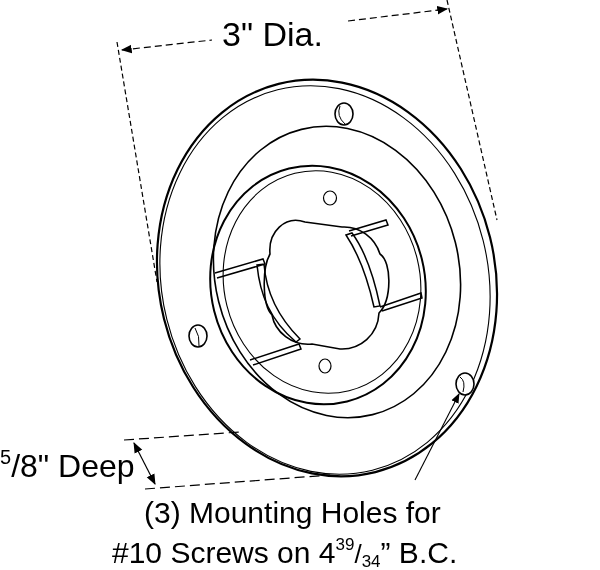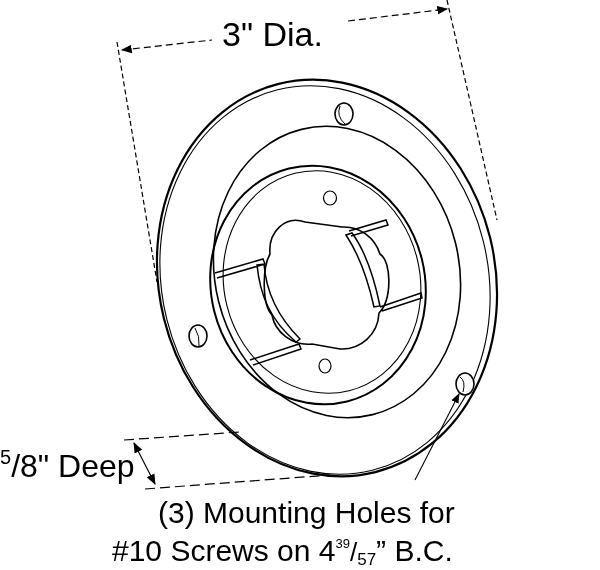--- a/index.html
+++ b/index.html
@@ -5,23 +5,23 @@
     html, body { margin: 0; padding: 0; background: #ffffff; }
     body { width: 600px; height: 570px; position: relative; overflow: hidden;
            font-family: "Liberation Sans", sans-serif; color: #000; }
     svg.drawing { position: absolute; left: 0; top: 0; }
     .lbl { position: absolute; white-space: nowrap; line-height: 1; color: #000; }
     .dia-label { left: 222px; top: 17px; font-size: 34px; }
     .deep-label { left: 0px; top: 447px; font-size: 32px; }
     .deep-label .num { font-size: 20px; vertical-align: 13px; }
     .deep-label .slash { font-size: 32px; }
     .deep-label .den { font-size: 32px; }
-    .holes-line1 { left: 158px; top: 498px; font-size: 30px; }
+    .holes-line1 { left: 144px; top: 498px; font-size: 30px; }
     .holes-line2 { left: 112px; top: 536px; font-size: 30px; }
-    .sup { font-size: 13px; vertical-align: 13px; }
+    .sup { font-size: 17px; vertical-align: 13px; }
     .sub { font-size: 17px; vertical-align: -4px; }
     .sl { font-size: 26px; }
   </style>
 </head>
 <body>
 
 <svg class="drawing" width="600" height="570" viewBox="0 0 600 570" xmlns="http://www.w3.org/2000/svg">
   <defs>
     <marker id="arrow" viewBox="0 0 10 10" refX="9" refY="5" markerWidth="9" markerHeight="9" orient="auto-start-reverse">
       <path d="M0,1 L10,5 L0,9 z" fill="#000"></path>
@@ -92,14 +92,14 @@
 </svg>
 
 <div class="lbl dia-label">3" Dia.</div>
 
 <div class="lbl deep-label">
   <span class="num">5</span><span class="slash">/</span><span class="den">8</span><span>" Deep</span>
 </div>
 
 <div class="lbl holes-line1">(3) Mounting Holes for</div>
 <div class="lbl holes-line2">
-  <span>#10 Screws on 4</span><span class="sup">39</span><span class="sl">/</span><span class="sub">57</span><span>” B.C.</span>
+  <span>#10 Screws on 4</span><span class="sup">39</span><span class="sl">/</span><span class="sub">34</span><span>” B.C.</span>
 </div>
 
 </body></html>

